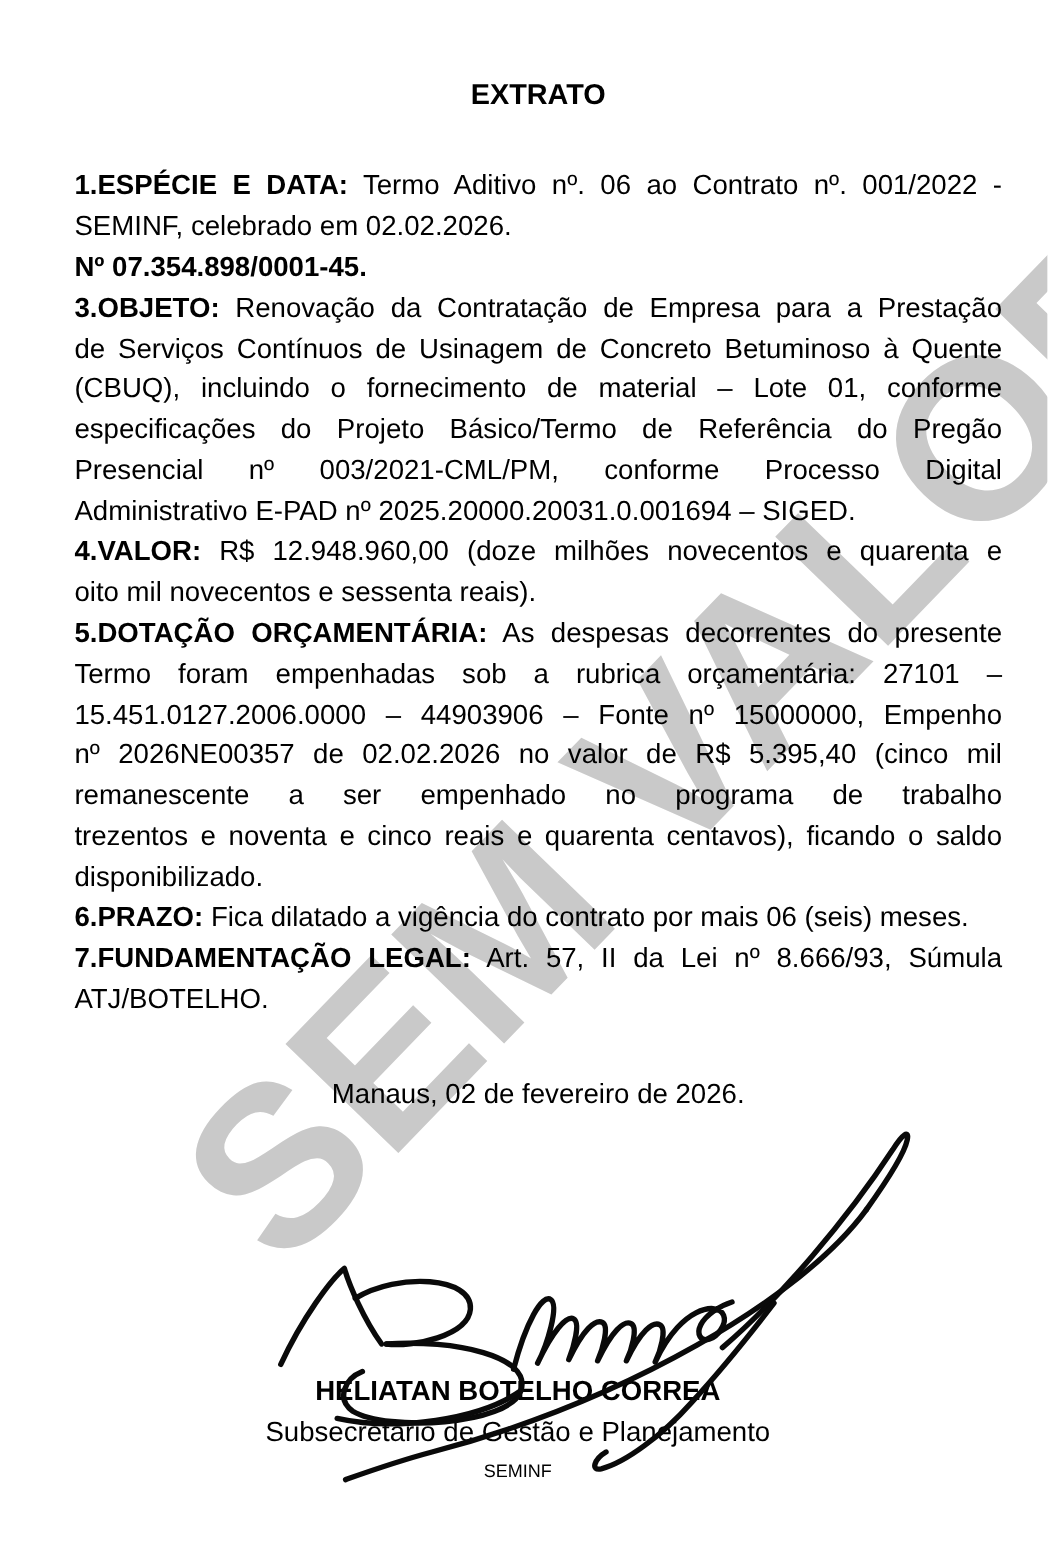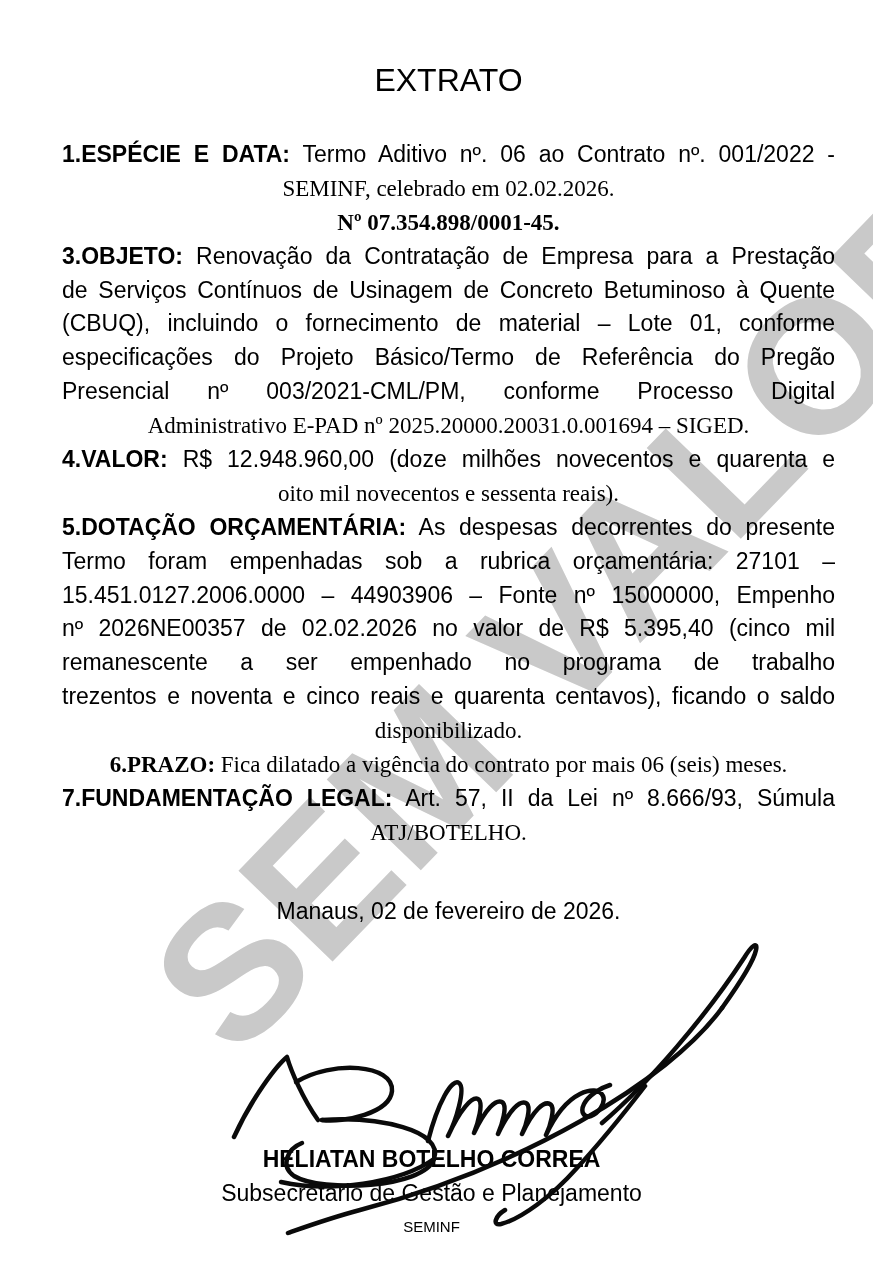--- a/index.html
+++ b/index.html
@@ -29,33 +29,33 @@
   .content {
     position: absolute;
     left: 62px;
     top: 0;
     width: 773px;
     z-index: 1;
   }
   .doc-title {
     margin-top: 63px;
     text-align: center;
-    font-size: 32px;
-    font-weight: 400;
+    font-size: 24px;
+    font-weight: 700;
     line-height: 34px;
   }
   .body-lines { margin-top: 41px; }
   .line {
     font-size: 23px;
     line-height: 33.9px;
     height: 33.9px;
     overflow: visible;
   }
   .line.justify { text-align: justify; text-align-last: justify; }
-  .line.left { text-align: center; white-space: nowrap; font-family: Liberation Serif, serif; }
+  .line.left { text-align: left; white-space: nowrap; }
   .b { font-weight: 700; margin-top: 46px; }
   .date-line {
     margin-top: 44px;
     text-align: center;
     font-size: 23px;
     line-height: 34px;
   }
   .sig-block {
     position: absolute;
     left: 45px;

